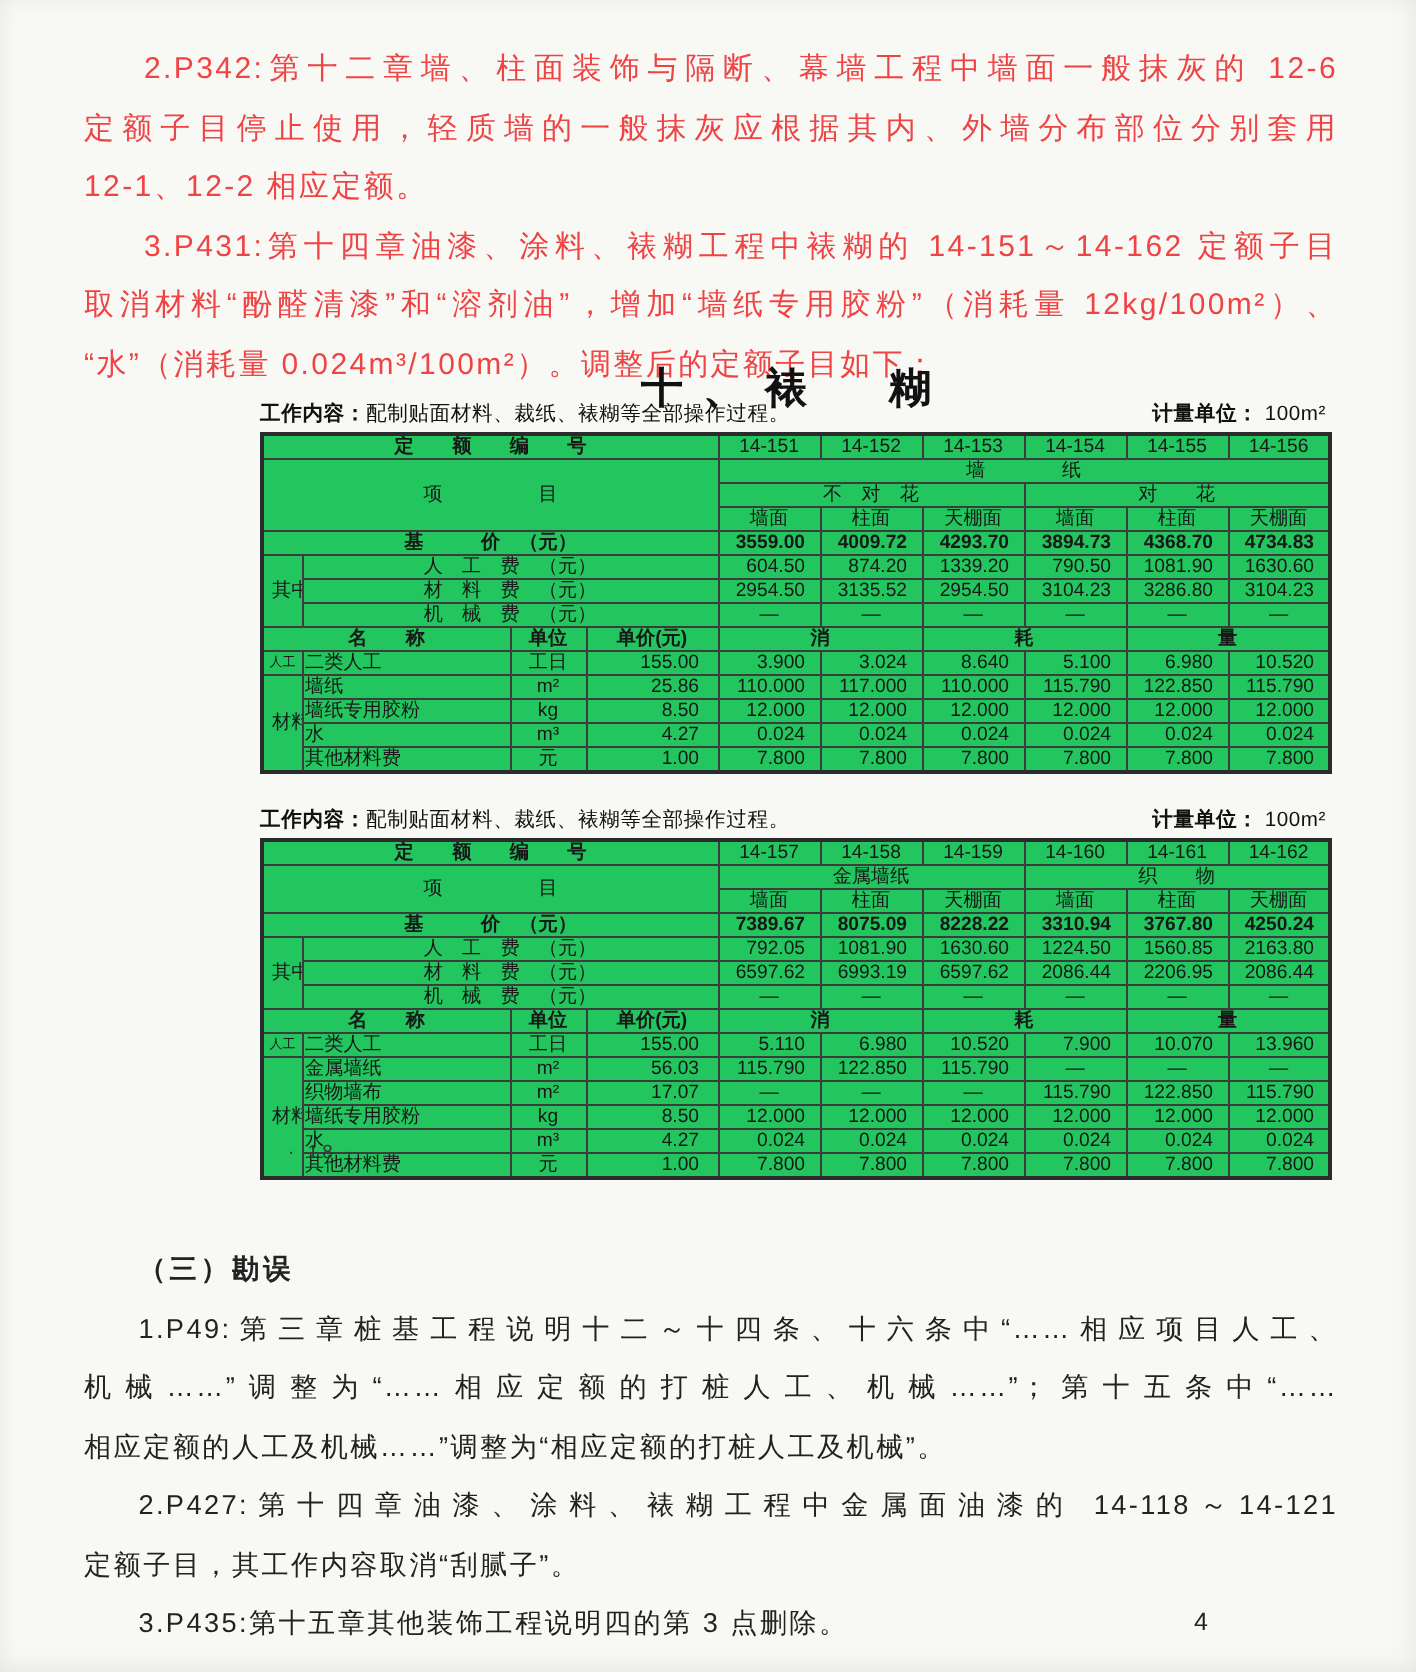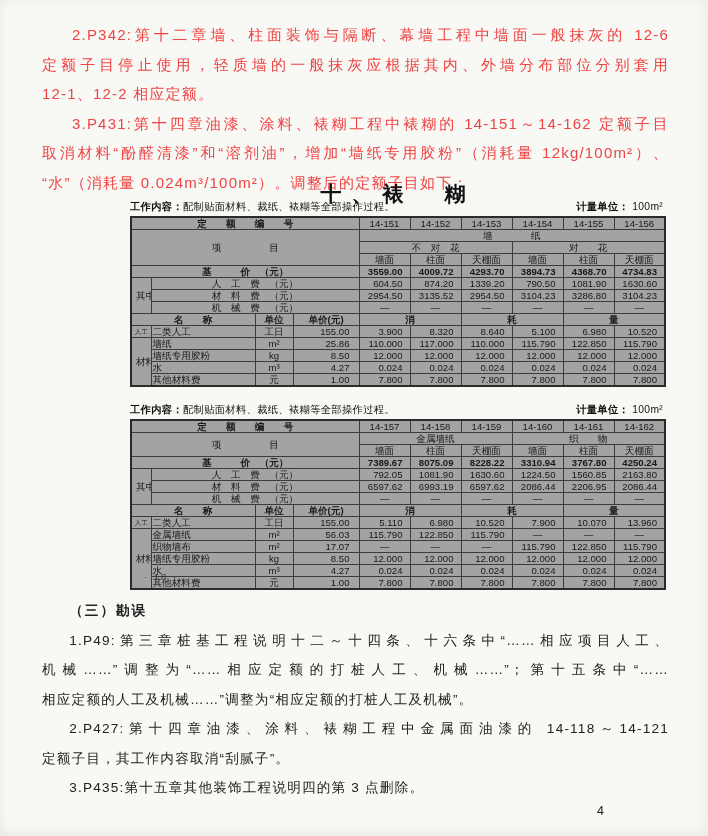--- a/index.html
+++ b/index.html
@@ -21,33 +21,33 @@
     top:180px;font-size:21px;font-weight:bold;letter-spacing:10px;color:#111;
   }
   .table-block{position:absolute;left:130px;width:537px;}
   .tb1{top:200px;}
   .tb2{top:403px;}
   .workline{display:flex;justify-content:space-between;align-items:flex-end;
     font-size:10.3px;margin-bottom:2px;color:#111;letter-spacing:0.3px;}
   .workline b{font-weight:bold;}
   .unitpart{padding-right:4px;}
   table.dtable{border-collapse:collapse;table-layout:fixed;width:536px;
-    border:2px solid #2b2b2b;background:#a3a3a3;}
+    border:2px solid #2b2b2b;background:#22c55e;}
   table.dtable td{
     border:1px solid #3c3c3c;font-size:9.6px;line-height:11px;height:11px;
     padding:0 2px;text-align:center;white-space:nowrap;overflow:hidden;color:#181818;
   }
   table.dtable td.num{text-align:right;padding-right:7px;}
   table.dtable td.price{text-align:right;padding-right:9px;}
   table.dtable td.nm{text-align:left;padding-left:1px;}
   table.dtable td.bold{font-weight:bold;}
   table.dtable td.vert{word-break:break-all;line-height:12px;padding:0 4px;margin-left:40px;}
   table.dtable td.tiny{font-size:6.5px;padding:0;letter-spacing:0;}
   .footnum{position:absolute;left:132px;top:571px;font-size:9.5px;color:#333;letter-spacing:2px;padding-left:12px;}
-  .errata{position:absolute;left:42px;top:596px;width:627px;
+  .errata{position:absolute;left:42px;top:620px;width:627px;
     font-size:13.6px;line-height:29.5px;letter-spacing:1.2px;color:#222;}
   .errata .head{font-weight:bold;text-indent:2em;letter-spacing:2px;}
   .pagenum{position:absolute;left:597px;top:804px;font-size:12.5px;color:#222;}
 </style>
 </head>
 <body>
 
 <div class="page-edge"></div>
 
 <div class="intro">
@@ -149,21 +149,21 @@
           <td class="c bold" colspan="2">消</td>
           <td class="c bold" colspan="2">耗</td>
           <td class="c bold" colspan="2">量</td>
         </tr>
         <tr>
           <td class="tiny">人工</td>
           <td class="nm">二类人工</td>
           <td class="c">工日</td>
           <td class="price">155.00</td>
           <td class="num">3.900</td>
-          <td class="num">8.320</td>
+          <td class="num">3.024</td>
           <td class="num">8.640</td>
           <td class="num">5.100</td>
           <td class="num">6.980</td>
           <td class="num">10.520</td>
         </tr>
         <tr>
           <td class="vert" rowspan="4">材料</td>
           <td class="nm">墙纸</td>
           <td class="c">m²</td>
           <td class="price">25.86</td>

